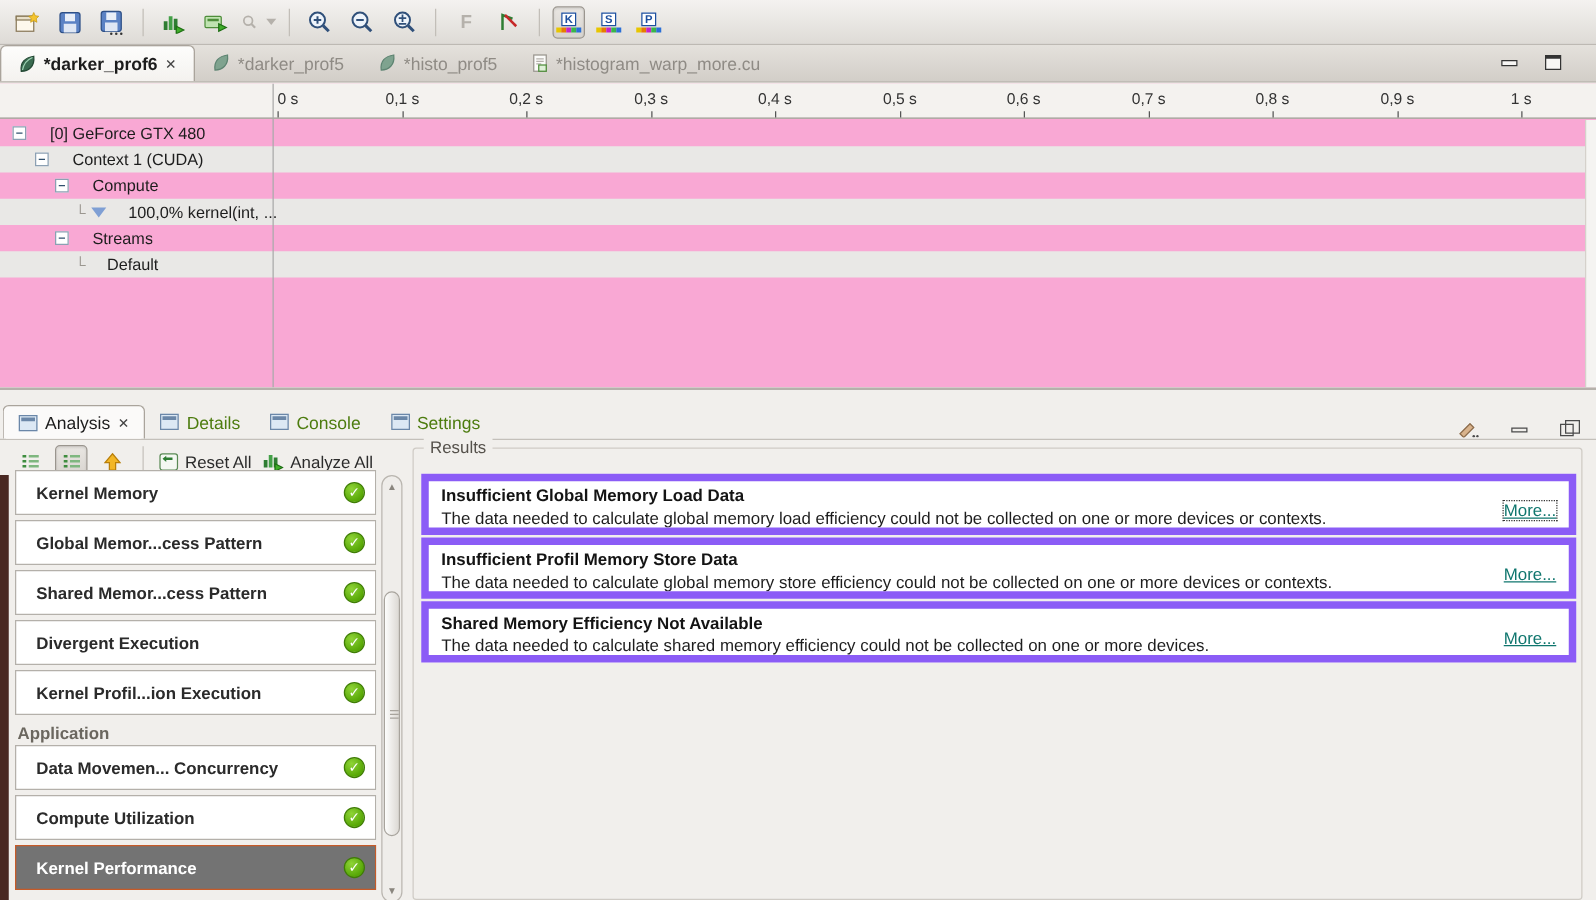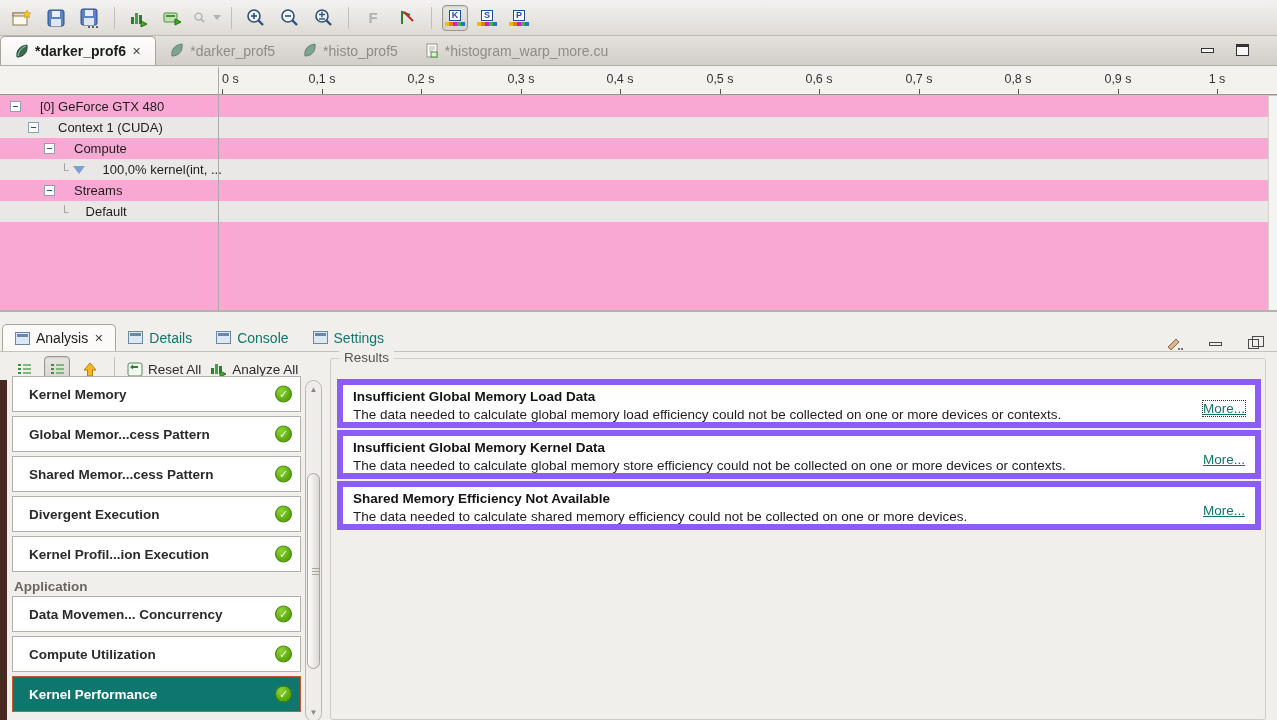--- a/index.html
+++ b/index.html
@@ -52,37 +52,37 @@
   .trow .lbl{ white-space:nowrap; overflow:hidden; max-width:205px;margin-left:13px; }
   .expander{ display:inline-block; width:11px; height:11px; border:1px solid #8ca0b3; background:#fff; position:relative; margin-right:6px; flex:none; }
   .expander::before{ content:""; position:absolute; left:2px; right:2px; top:4px; height:1px; background:#31506e; }
   .corner{ color:#9a968f; margin-right:4px; font-size:12px; flex:none;}
   .funnel{ width:0;height:0;border-left:6px solid transparent;border-right:6px solid transparent;border-top:8px solid #7f9fd4; margin-right:5px; flex:none; position:relative;}
   #tl-divider{ position:absolute; top:0; left:218px; width:1px; height:243px; background:#a9a9a9; }
   #tl-gutter{ position:absolute; top:29px; left:1268px; width:9px; height:214px; background:#f5f4f2; border-left:1px solid #d5d1cb;}
   
   #bottom{ position:absolute; top:310px; left:0; width:1277px; height:410px; background:#f1efec; border-top:2px solid #b5b1ab; }
   #btabbar{ position:absolute; top:12px; left:0; width:1277px; height:28px; border-bottom:1px solid #c4c0ba; display:flex; align-items:flex-end; padding-left:2px;}
-  .btab{ height:27px; display:flex; align-items:center; gap:6px; padding:0 12px; font-size:14px; color:#0f766e; }
+  .btab{ height:27px; display:flex; align-items:center; gap:6px; padding:0 12px; font-size:14px; color:#4d7c0f; }
   .btab.active{ background:#fbfaf9; border:1px solid #aaa49c; border-bottom:none; border-radius:5px 5px 0 0; color:#1c1c1c; }
   .mini-ico{ width:15px; height:13px; border:1px solid #6b87a8; background:#dce8f4; position:relative; flex:none;}
   .mini-ico::before{ content:""; position:absolute; top:1px; left:1px; right:1px; height:3px; background:#6b87a8; }
   .btab-ctl{ position:absolute; right:18px; top:14px; display:flex; gap:26px; align-items:center;}
   .bico-min{ width:13px; height:4px; border:1px solid #4a4a4a; background:#f0eeeb; }
   .bico-restore{ width:11px; height:10px; border:1px solid #4a4a4a; background:#f0eeeb; position:relative;}
   .bico-restore::before{ content:""; position:absolute; top:-4px; left:3px; width:10px; height:9px; border:1px solid #4a4a4a; }
   
   #analysis-toolbar{ position:absolute; top:42px; left:0; width:322px; height:30px; display:flex; align-items:center; gap:8px; padding-left:12px; }
   .abtn{ display:flex; align-items:center; gap:5px; font-size:13.5px; color:#2b2b2b; white-space:nowrap; }
   .vline{ width:1px; height:24px; background:#c6c2bc; margin:0 4px; }
   
   #darkstrip{ position:absolute; left:0; top:68px; width:7px; height:342px; background:#4a2822; }
   #analysis-list{ position:absolute; left:12px; top:64px; width:289px; height:346px; overflow:hidden; }
   .acard{ position:relative; height:36px; margin-bottom:4px; background:#fff; border:1px solid #b4b0aa; display:flex; align-items:center; padding:0 34px 0 16px; font-weight:bold; font-size:13.5px; color:#2b2b2b; }
-  .acard.selected{ background:#0f766e; border-color:#c55a28; color:#fff; }
+  .acard.selected{ background:#737373; border-color:#c55a28; color:#fff; }
   .ahdr{ height:20px; display:flex; align-items:center; font-weight:bold; font-size:13.5px; color:#6b675f; padding-left:2px; }
   .check{ position:absolute; right:8px; top:50%; transform:translateY(-50%); width:17px; height:17px; border-radius:50%; background:radial-gradient(circle at 35% 30%, #8fd437, #57a706 70%); border:1px solid #3f7d05; color:#fff; font-size:11px; font-weight:bold; display:flex; align-items:center; justify-content:center; }
   .check::before{ content:"✓"; }
   
   #ascroll{ position:absolute; left:305px; top:68px; width:17px; height:342px; background:#efedea; border:1px solid #bab6b0; border-radius:9px; }
   #ascroll .arrow{ position:absolute; left:0; width:15px; text-align:center; font-size:8px; color:#8a867f; }
   #ascroll .thumb{ position:absolute; left:1px; width:13px; top:92px; height:196px; border-radius:7px; background:linear-gradient(90deg,#fdfdfc,#dcd9d4); border:1px solid #a8a49d; }
   #ascroll .grip{ position:absolute; left:4px; top:50%; width:7px; height:1px; background:#a8a49d; box-shadow:0 3px 0 #a8a49d, 0 -3px 0 #a8a49d; }
   
   #results{ position:absolute; left:330px; top:46px; width:936px; height:362px; border:1px solid #cfcbc5; border-radius:3px; }
@@ -429,21 +429,21 @@
 
   <div id="results">
     <span id="results-legend">Results</span>
 
     <div class="rcard" style="top:20px">
       <div class="rtitle">Insufficient Global Memory Load Data</div>
       <div class="rdesc">The data needed to calculate global memory load efficiency could not be collected on one or more devices or contexts.</div>
       <a class="more focused">More...</a>
     </div>
     <div class="rcard" style="top:71px">
-      <div class="rtitle">Insufficient Global Memory Kernel Data</div>
+      <div class="rtitle">Insufficient Profil Memory Store Data</div>
       <div class="rdesc">The data needed to calculate global memory store efficiency could not be collected on one or more devices or contexts.</div>
       <a class="more">More...</a>
     </div>
     <div class="rcard" style="top:122px">
       <div class="rtitle">Shared Memory Efficiency Not Available</div>
       <div class="rdesc">The data needed to calculate shared memory efficiency could not be collected on one or more devices.</div>
       <a class="more">More...</a>
     </div>
   </div>
 </div>

